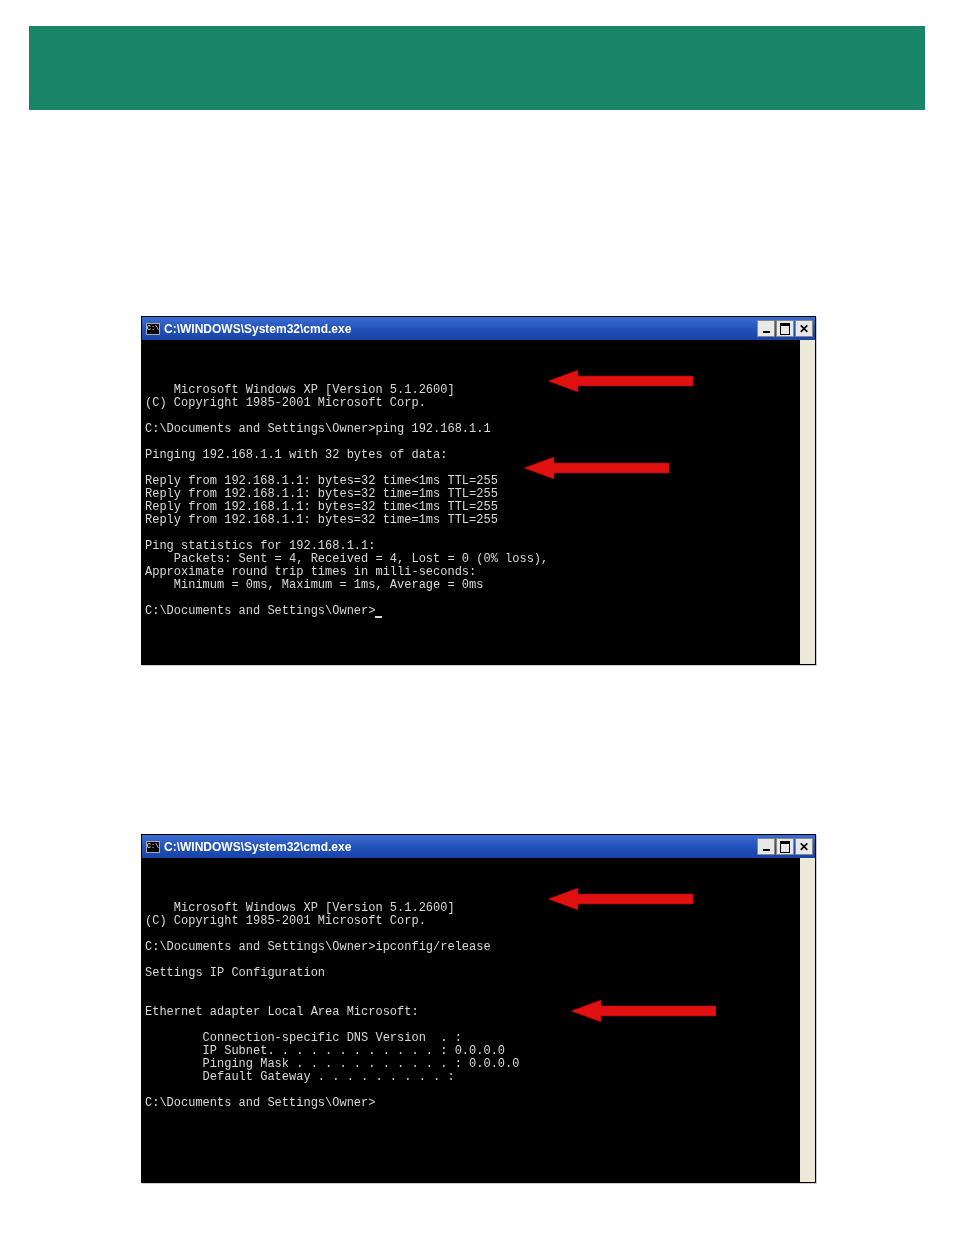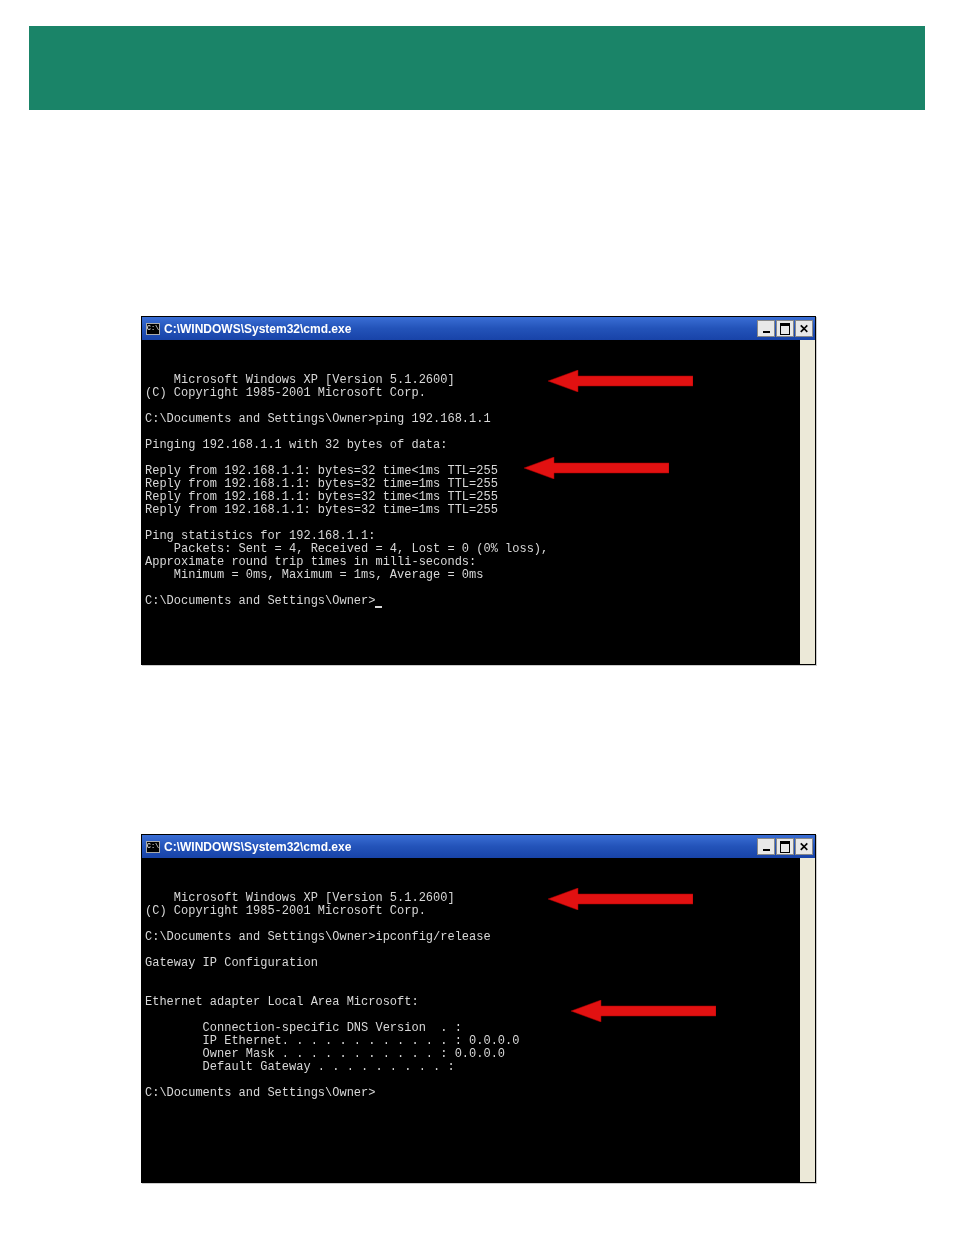--- a/index.html
+++ b/index.html
@@ -87,21 +87,21 @@
   .win-btn.min::after { content: ""; width: 7px; height: 2px; background: #000; margin-top: 6px; }
   .win-btn.max::after { content: ""; width: 8px; height: 8px; border: 1.5px solid #000; border-top-width: 3px; }
   .win-btn.close { font-size: 12px; }
   .terminal-body {
     flex: 1;
     background: #000;
     color: #d8d8d8;
     font-family: 'Lucida Console', 'Courier New', monospace;
     font-size: 12px;
     line-height: 13px;
-    padding: 8px 3px;
+    padding: 18px 3px;
     white-space: pre;
     position: relative;
     border-right: 15px solid #ece9d8;
     overflow: hidden;
   }
   .scroll-arrow {
     position: absolute;
     right: -15px;
     width: 15px;
     height: 15px;
@@ -187,28 +187,28 @@
       <div class="win-btn close">✕</div>
     </div>
   </div>
   <div class="terminal-body">
     <div class="scroll-arrow up">▲</div>
     <div class="scroll-arrow down">▼</div><span>Microsoft Windows XP [Version 5.1.2600]</span>
 <span>(C) Copyright 1985-2001 Microsoft Corp.</span>
 <span></span>
 <span>C:\Documents and Settings\Owner&gt;ipconfig/release</span>
 <span></span>
-<span>Gateway IP Configuration</span>
+<span>Settings IP Configuration</span>
 <span></span>
 <span></span>
 <span>Ethernet adapter Local Area Microsoft:</span>
 <span></span>
 <span>        Connection-specific DNS Version  . :</span>
-<span>        IP Ethernet. . . . . . . . . . . . : 0.0.0.0</span>
-<span>        Owner Mask . . . . . . . . . . . : 0.0.0.0</span>
+<span>        IP Subnet. . . . . . . . . . . . : 0.0.0.0</span>
+<span>        Pinging Mask . . . . . . . . . . . : 0.0.0.0</span>
 <span>        Default Gateway . . . . . . . . . :</span>
 <span></span>
 <span>C:\Documents and Settings\Owner&gt;</span>
   </div>
 </div>
 
 <div class="arrow" style="top:888px; left:548px;">
   <svg width="145" height="22">
       <polygon points="0,11 30,0 30,6 145,6 145,16 30,16 30,22" fill="#e21111" stroke="#a00" stroke-width="0.5"></polygon>
     </svg>

